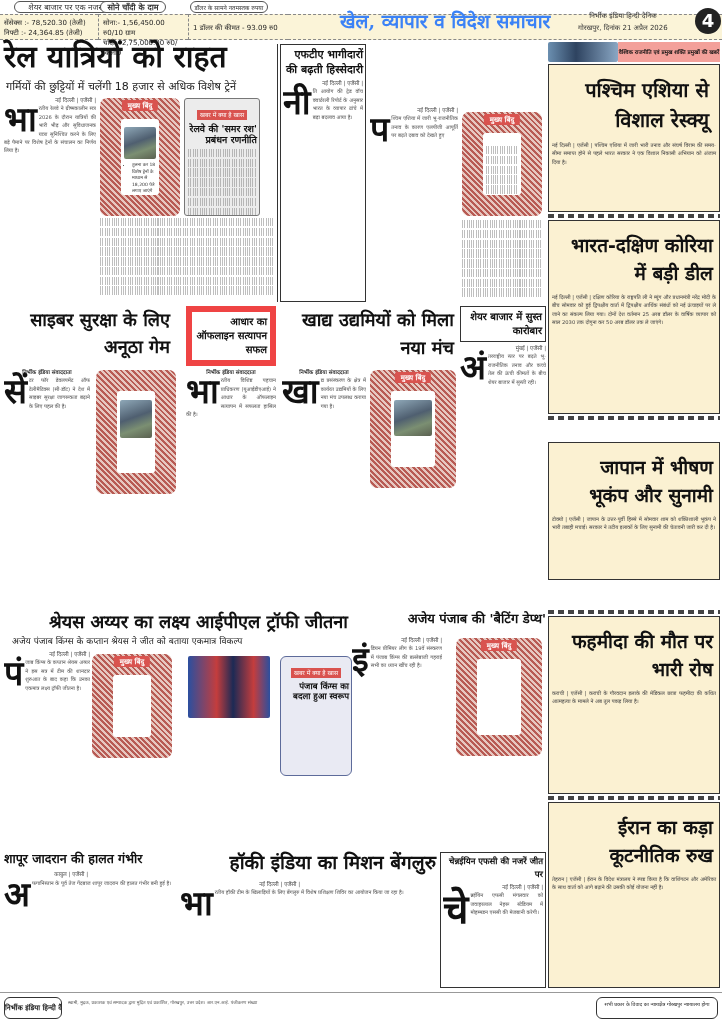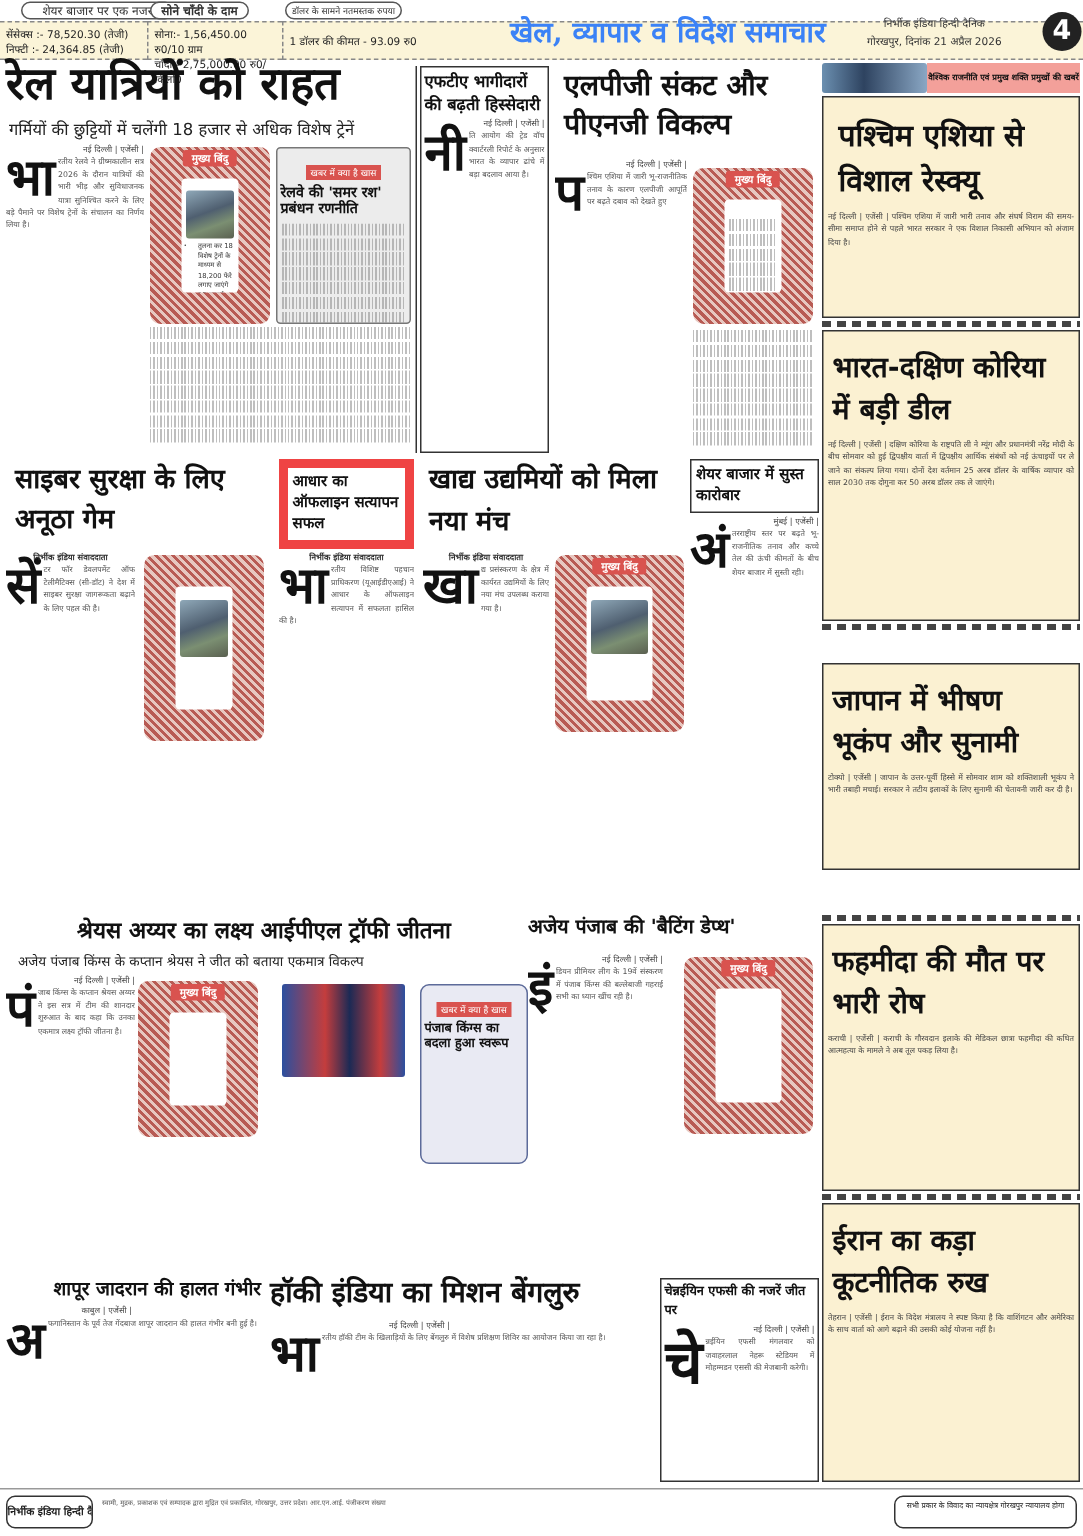--- a/index.html
+++ b/index.html
@@ -3,21 +3,21 @@
 <meta charset="utf-8">
 <style>
 *{box-sizing:border-box;margin:0;padding:0}
 body{width:722px;height:1024px;background:#fff;font-family:"DejaVu Sans",sans-serif;color:#222;overflow:hidden;position:relative}
 .abs{position:absolute}
 .pill{position:absolute;border:1px solid #555;border-radius:8px;background:#fff;font-size:8px;text-align:center;line-height:11px;color:#333}
 .ticker{position:absolute;top:14px;height:26px;background:#fbf4d8;border-top:1px dashed #888;border-bottom:1px dashed #888;font-size:7px;line-height:10px;padding:3px 4px}
 .sec-title{position:absolute;top:8px;left:340px;font-size:19px;font-weight:bold;font-family:"DejaVu Serif",serif;color:#3b82f6}
 .paper{position:absolute;top:10px;left:578px;font-size:7px;text-align:center;line-height:12px;color:#333}
 .pgnum{position:absolute;top:8px;left:695px;width:26px;height:26px;border-radius:50%;background:#222;color:#fff;font-size:18px;font-weight:bold;text-align:center;line-height:26px}
-.hl{font-weight:bold;color:#111;line-height:1.15;text-align:left}
+.hl{font-weight:bold;color:#111;line-height:1.15;text-align:right}
 .body{font-size:5.2px;line-height:8.4px;color:#555;text-align:justify;overflow:hidden}
 .body .line{display:block;height:8.4px;background:repeating-linear-gradient(90deg,#8a8a8a 0 1px,transparent 1px 2.3px);opacity:.55;margin-bottom:1.4px}
 .box-r{position:absolute;border:1px solid #999;border-radius:6px;background:#f1eee5;overflow:hidden}
 .box-tag{background:#d9534f;color:#fff;font-size:6px;padding:1px 3px;display:inline-block}
 .keypt{position:absolute;border-radius:7px;background:repeating-linear-gradient(45deg,#b85b54 0 2px,#e7c7c0 2px 4px);padding:21px}
 .keypt .inner{background:#fff;border-radius:3px;height:100%;padding:3px;overflow:hidden}
 .keypt .tag{position:absolute;top:2px;left:50%;transform:translateX(-50%);background:#d9534f;color:#fff;font-size:7px;font-weight:bold;padding:1px 6px;border-radius:2px}
 .photo{background:linear-gradient(160deg,#8fa8b8,#4f5f70 45%,#7b8f72 70%,#5a6050);border-radius:2px}
 .rside{position:absolute;left:548px;width:172px;background:#fbf1d2;border:1px solid #333}
 .rside .hl{font-size:20px;margin-top:6px}
@@ -65,21 +65,21 @@
     <div class="photo" style="height:32px;margin-top:5px"></div>
     <ul style="font-size:4.5px;line-height:6.5px;padding-left:8px;margin-top:3px;color:#333">
       <li>तुलना कर 18 विशेष ट्रेनों के माध्यम से 18,200 फेरे लगाए जाएंगे</li>
       <li>15 जुलाई 2026 तक प्रमुख रूट मार्गों पर संचालित होंगी अतिरिक्त सेवाएं</li>
       <li>दक्षिण मध्य रेलवे अधिकतम 1214 ट्रेनों का संचालन करेगा</li>
       <li>1000 ट्रेनों की अधिक उपलब्धता से सुविधाजनक होगी यात्रा</li>
     </ul>
   </div>
   <span class="tag">मुख्य बिंदु</span>
 </div>
-<div class="box-r" style="left:184px;top:98px;width:90px;height:118px;border-radius:3px;border:1px solid #777;background:#ececec">
+<div class="box-r" style="left:184px;top:98px;width:76px;height:118px;border-radius:3px;border:1px solid #777;background:#ececec">
   <div style="text-align:center;margin-top:3px"><span class="box-tag">खबर में क्या है खास</span></div>
   <div class="hl" style="font-size:9.5px;margin:3px 2px">रेलवे की 'समर रश' प्रबंधन रणनीति</div>
   <div class="body" style="padding:0 3px;height:70px">
       <span class="line"></span>
       <span class="line"></span>
       <span class="line"></span>
       <span class="line"></span>
       <span class="line"></span>
       <span class="line"></span>
       <span class="line"></span>
@@ -100,21 +100,20 @@
 <div class="abs" style="left:280px;top:44px;width:86px;height:258px;border:1px solid #333;padding:2px">
   <div class="hl" style="font-size:11px;line-height:15px">एफटीए भागीदारों की बढ़ती हिस्सेदारी</div>
   <div class="body" style="height:190px;margin-top:2px">
     <div class="dateline">नई दिल्ली | एजेंसी |</div>
     <span class="dropcap">नी</span>
     <span>ति आयोग की ट्रेड वॉच क्वार्टरली रिपोर्ट के अनुसार भारत के व्यापार ढांचे में बड़ा बदलाव आया है।</span>
   </div>
 </div>
 
 <div class="abs" style="left:368px;top:44px;width:176px;height:258px">
-  <div class="hl" style="font-size:19px;line-height:26px;padding:0 8px">एलपीजी संकट और पीएनजी विकल्प</div>
   <div class="body" style="position:absolute;left:2px;top:62px;width:88px;height:194px">
     <div class="dateline">नई दिल्ली | एजेंसी |</div>
     <span class="dropcap">प</span>
     <span>श्चिम एशिया में जारी भू-राजनीतिक तनाव के कारण एलपीजी आपूर्ति पर बढ़ते दबाव को देखते हुए</span>
   </div>
   <div class="keypt" style="left:94px;top:68px;width:80px;height:104px">
     <div class="inner">
         <div class="body" style="margin-top:10px">
           <span class="line"></span>
           <span class="line"></span>
@@ -208,21 +207,21 @@
 
 <div class="abs" style="left:460px;top:306px;width:86px;height:236px">
   <div class="hl" style="font-size:10px;line-height:14px;border:1px solid #333;padding:3px">शेयर बाजार में सुस्त कारोबार</div>
   <div class="body" style="margin-top:2px;height:190px">
     <div class="dateline">मुंबई | एजेंसी |</div>
     <span class="dropcap">अं</span>
     <span>तरराष्ट्रीय स्तर पर बढ़ते भू-राजनीतिक तनाव और कच्चे तेल की ऊंची कीमतों के बीच शेयर बाजार में सुस्ती रही।</span>
   </div>
 </div>
 
-<div class="abs hl" style="left:4px;top:612px;width:344px;font-size:15px;text-align:center;white-space:nowrap">श्रेयस अय्यर का लक्ष्य आईपीएल ट्रॉफी जीतना</div>
+<div class="abs hl" style="left:4px;top:612px;width:344px;font-size:18px;text-align:right;white-space:nowrap">श्रेयस अय्यर का लक्ष्य आईपीएल ट्रॉफी जीतना</div>
 <div class="abs" style="left:12px;top:634px;width:340px;font-size:9px;white-space:nowrap">अजेय पंजाब किंग्स के कप्तान श्रेयस ने जीत को बताया एकमात्र विकल्प</div>
 <div class="abs body" style="left:4px;top:650px;width:86px;height:190px">
   <div class="dateline">नई दिल्ली | एजेंसी |</div>
   <span class="dropcap">पं</span>
   <span>जाब किंग्स के कप्तान श्रेयस अय्यर ने इस सत्र में टीम की शानदार शुरुआत के बाद कहा कि उनका एकमात्र लक्ष्य ट्रॉफी जीतना है।</span>
 </div>
 <div class="keypt" style="left:92px;top:654px;width:80px;height:104px">
     <div class="inner"></div>
     <span class="tag">मुख्य बिंदु</span>
   </div>
@@ -239,21 +238,21 @@
     <span class="dropcap">इं</span>
     <span>डियन प्रीमियर लीग के 19वें संस्करण में पंजाब किंग्स की बल्लेबाजी गहराई सभी का ध्यान खींच रही है।</span>
   </div>
   <div class="keypt" style="left:104px;top:26px;width:86px;height:118px">
       <div class="inner"></div>
       <span class="tag">मुख्य बिंदु</span>
     </div>
 </div>
 
 <div class="abs" style="left:4px;top:852px;width:170px;height:136px">
-  <div class="hl" style="font-size:12.5px;text-align:right;white-space:nowrap">शापूर जादरान की हालत गंभीर</div>
+  <div class="hl" style="font-size:12.5px;text-align:left;white-space:nowrap">शापूर जादरान की हालत गंभीर</div>
   <div class="body" style="margin-top:4px;height:112px">
     <div class="dateline" style="width:84px">काबुल | एजेंसी |</div>
     <span class="dropcap">अ</span>
     <span>फगानिस्तान के पूर्व तेज गेंदबाज शापूर जादरान की हालत गंभीर बनी हुई है।</span>
   </div>
 </div>
 <div class="abs" style="left:180px;top:852px;width:256px;height:136px">
   <div class="hl" style="font-size:19px;white-space:nowrap">हॉकी इंडिया का मिशन बेंगलुरु</div>
   <div class="body" style="margin-top:6px;height:104px">
     <div class="dateline" style="width:120px">नई दिल्ली | एजेंसी |</div>

